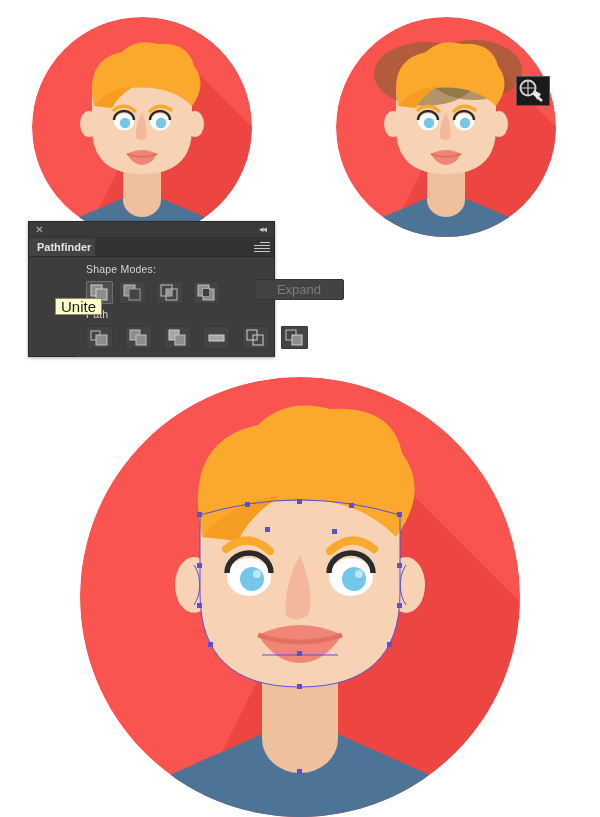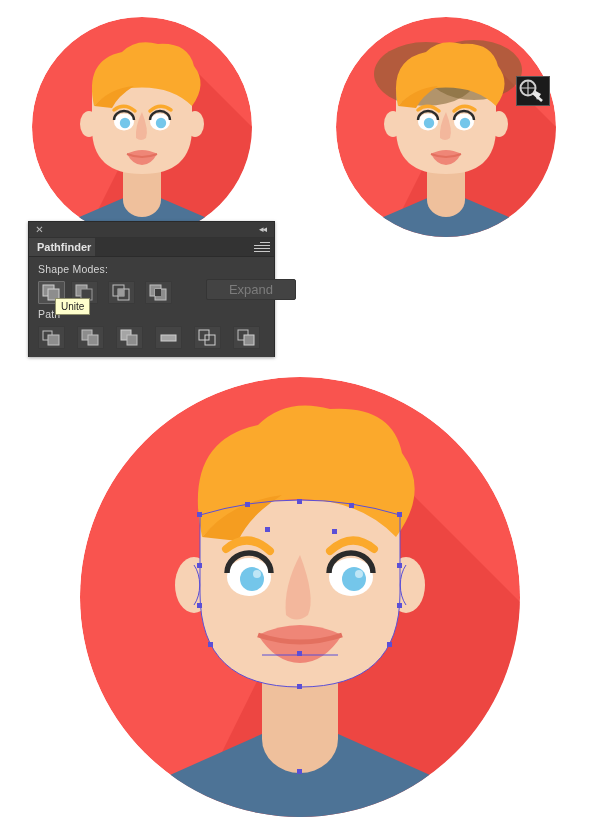--- a/index.html
+++ b/index.html
@@ -45,21 +45,21 @@
   }
   .pf-menu{
     position:absolute;right:4px;top:4px;width:16px;height:10px;cursor:pointer;
   }
   .pf-menu i{display:block;height:1px;background:#c9c9c9;margin-bottom:2px;}
   .pf-menu i:nth-child(1){width:10px;margin-left:6px;}
   .pf-menu i:nth-child(2){width:16px;}
   .pf-menu i:nth-child(3){width:16px;}
   .pf-menu i:nth-child(4){width:16px;}
 
-  .pf-body{position:relative;background:#3d3d3d;height:100px;}
+  .pf-body{position:relative;background:#3d3d3d;height:100px;margin-left:48px;}
   .pf-label{
     position:absolute;color:#d5d5d5;font-size:10.5px;letter-spacing:.2px;
   }
   #shape-modes-label{left:9px;top:6px;}
   #pathfinders-label{left:9px;top:51px;}
 
   .pf-btn{
     position:absolute;width:25px;height:21px;
     background:#444444;border:1px solid #3a3a3a;border-radius:1px;cursor:pointer;
   }
@@ -69,21 +69,21 @@
   #expand-button{
     position:absolute;left:177px;top:22px;width:88px;height:19px;
     background:#434343;border:1px solid #353535;border-radius:2px;
     color:#7c7c7c;font-size:13px;line-height:19px;text-align:center;
     cursor:default;
   }
 
   #unite-tooltip{
     position:absolute;left:55px;top:298px;
     background:#ffffcd;border:1px solid #8f8f6a;
-    color:#1c1c1c;font-size:10px;line-height:15px;
+    color:#1c1c1c;font-size:15px;line-height:15px;
     padding:0 5px;height:15px;white-space:nowrap;z-index:60;
   }
 </style>
 </head>
 <body>
 
 <div class="stage">
 
   <div class="avatar" id="avatar-top-left" style="left:22px;top:12px;">
     <svg width="240" height="230" viewBox="0 0 240 230">

